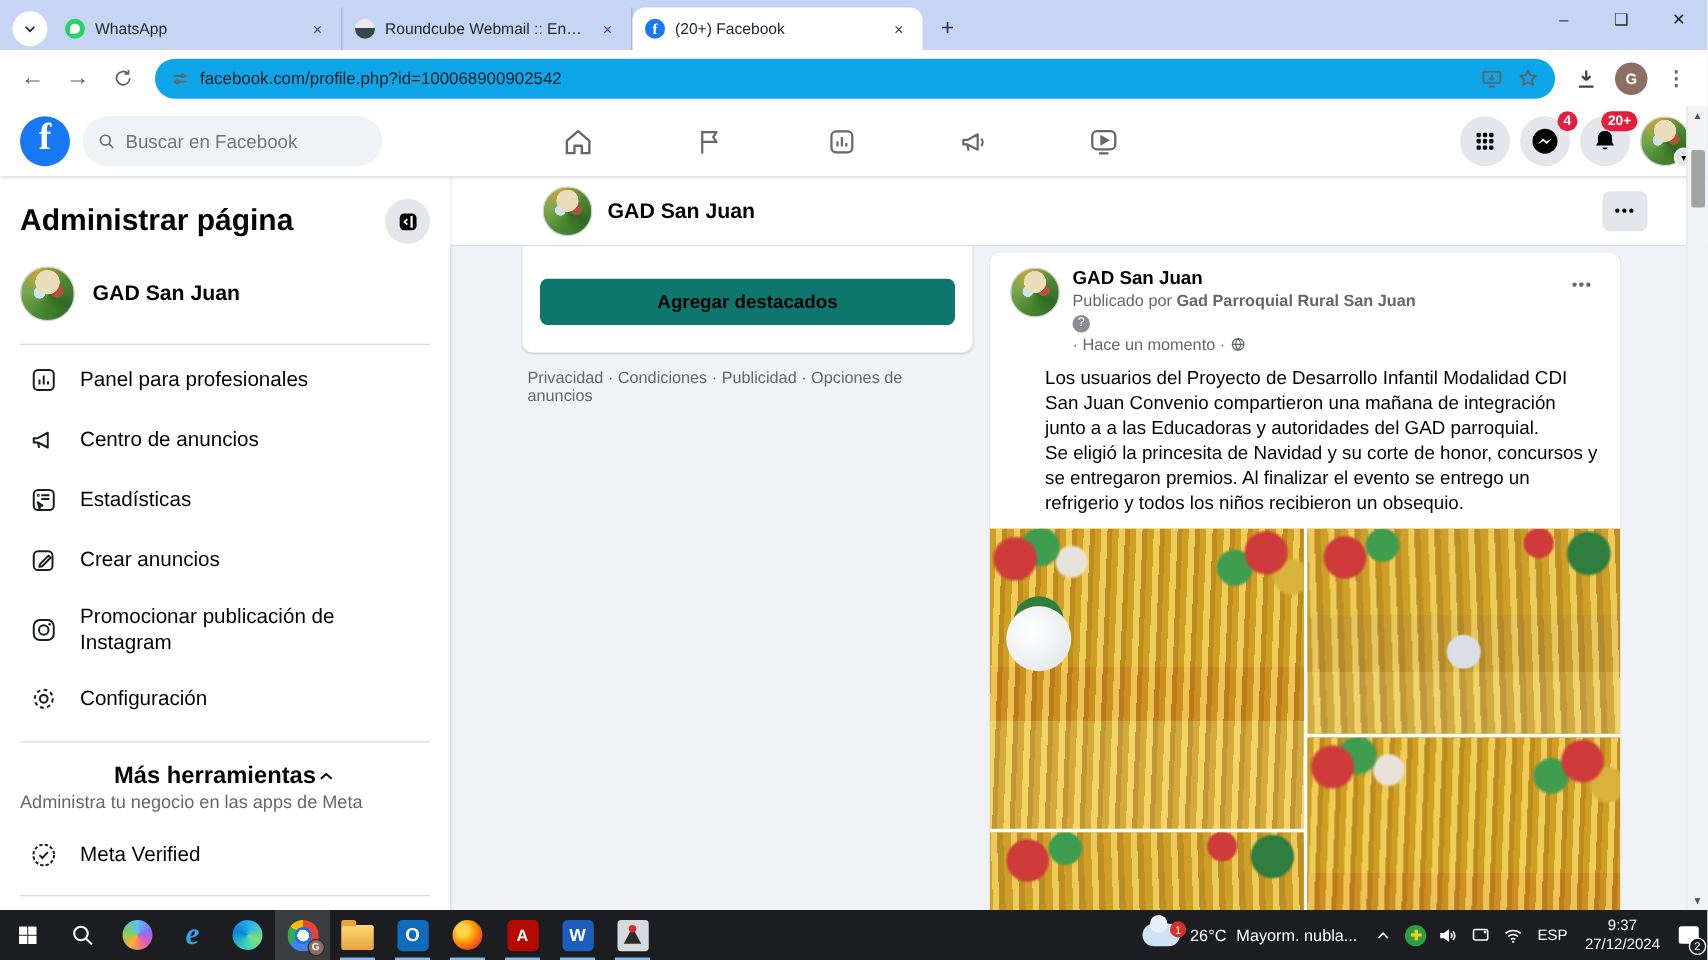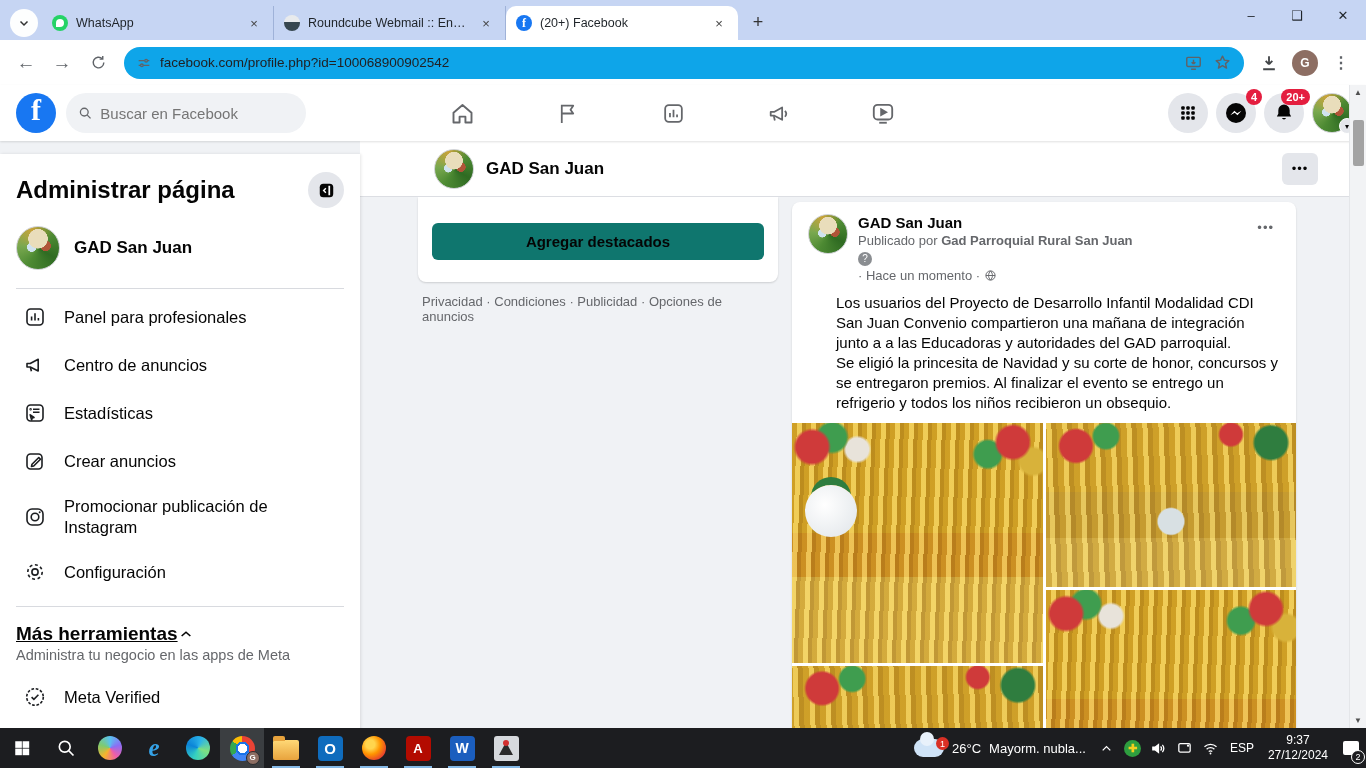--- a/index.html
+++ b/index.html
@@ -44,32 +44,32 @@
   .crest { border-radius:50%; background:
       radial-gradient(circle at 50% 28%, #e9ddbb 0 26%, transparent 27%),
       radial-gradient(circle at 68% 45%, #b05438 0 14%, transparent 15%),
       radial-gradient(circle at 35% 48%, #cfe3ef 0 13%, transparent 14%),
       conic-gradient(from 210deg, #4d8a33, #79a84f, #c9a33a, #4d8a33 55%, #2f6b22 75%, #4d8a33);
       border:1px solid #d0d2d6; }
   .fb-avatar .drop { position:absolute; right:-4px; bottom:-2px; width:16px; height:16px; background:#e4e6eb; border:1px solid #fff; border-radius:50%; font-size:8px; display:flex; align-items:center; justify-content:center; color:#050505; }
 
   
   .content { display:flex; height:627px; }
-  .sidebar { width:360px; background:#fff; box-shadow:1px 0 3px rgba(0,0,0,.1); z-index:4; padding:0 16px; flex:none;margin-top:13px; }
+  .sidebar { width:360px; background:#fff; box-shadow:1px 0 3px rgba(0,0,0,.1); z-index:4; padding:0 16px; flex:none; }
   .sb-head { display:flex; align-items:center; justify-content:space-between; padding:18px 0 10px; }
   .sb-title { font-size:24px; font-weight:bold; color:#050505; }
   .sb-collapse { width:36px; height:36px; border-radius:50%; background:#e4e6eb; display:flex; align-items:center; justify-content:center; }
   .sb-page { display:flex; align-items:center; gap:14px; padding:8px 0 14px; }
   .sb-page .crest { width:44px; height:44px; }
   .sb-page-name { font-size:17px; font-weight:bold; color:#050505; }
   .sb-divider { border:none; border-top:1px solid #d8dadf; margin:4px 0; }
   .s-item { display:flex; align-items:center; gap:16px; padding:11px 6px; border-radius:8px; font-size:16.5px; color:#050505; }
   .s-ic { width:26px; height:26px; flex:none; display:flex; align-items:center; justify-content:center; }
   .s-lb { line-height:1.25; }
-  .sb-more { display:flex; align-items:center; justify-content:flex-start; padding-top:12px;text-decoration:underline; }
+  .sb-more { display:flex; align-items:center; justify-content:center; padding-top:12px; }
   .sb-more-t { font-size:19px; font-weight:bold; color:#050505; }
   .sb-more-s { font-size:14.5px; color:#65676b; padding:2px 0 10px; }
   .advertise { width:100%; height:38px; background:#1877f2; border:none; border-radius:8px; color:#fff; font-size:16px; font-weight:bold; display:flex; align-items:center; justify-content:center; gap:8px; margin-top:12px; font-family:"Liberation Sans",sans-serif; }
 
   .main { flex:1; position:relative; background:#f0f2f5; overflow:hidden; }
   .page-bar { height:56px; background:#fff; border-bottom:1px solid #dcdee3; display:flex; align-items:center; padding:0 48px 0 74px; position:relative; z-index:3; }
   .page-bar .crest { width:40px; height:40px; }
   .page-bar-name { font-size:17px; font-weight:bold; color:#050505; margin-left:12px; }
   .page-bar-more { margin-left:auto; width:36px; height:32px; background:#e4e6eb; border-radius:6px; display:flex; align-items:center; justify-content:center; font-size:13px; letter-spacing:1px; color:#050505; }
 

